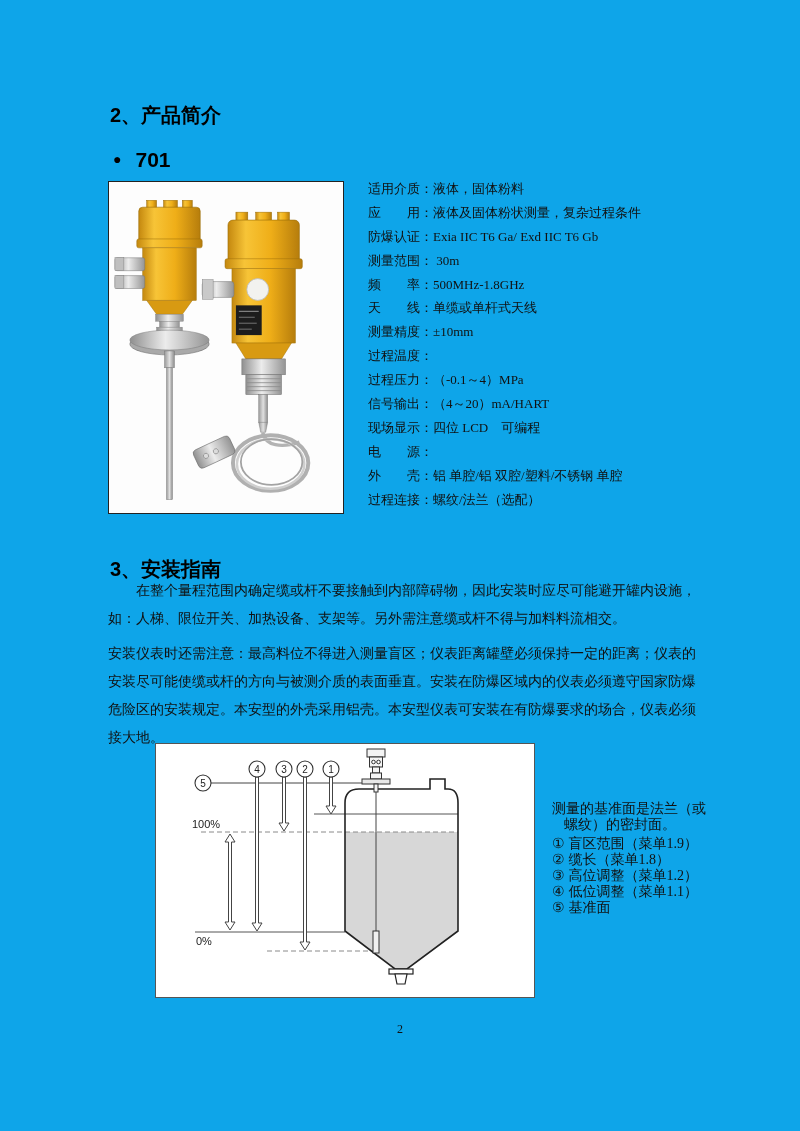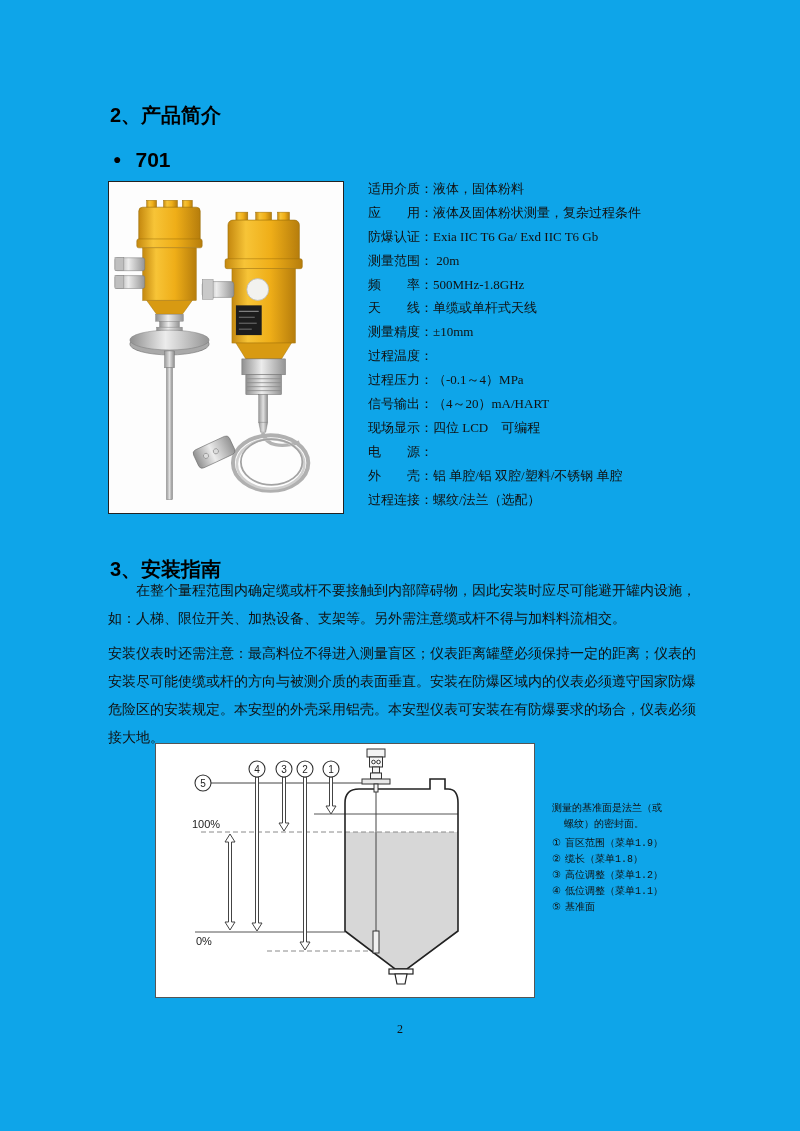--- a/index.html
+++ b/index.html
@@ -42,21 +42,21 @@
     font-size:14px; line-height:28px; text-align:justify; color:#111;
   }
   #para1 { top:577px; text-indent:2em; }
   #para2 { top:640px; }
   .diagram-wrap { position:absolute; left:155px; top:743px; width:380px; height:255px; }
   .diagram-wrap svg { display:block; width:100%; height:100%; }
   .dg-num { font:10px "Liberation Sans", sans-serif; fill:#222; }
   .dg-label { font:11px "Liberation Sans", sans-serif; fill:#222; }
   .notes {
     position:absolute; left:552px; top:801px; width:180px;
-    font-size:10px; line-height:16px; color:#111;font-family:Liberation Mono, monospace;
+    font-size:14px; line-height:16px; color:#111;
   }
   .notes-intro2 { padding-left:12px; }
   .notes-list { margin-top:3px; }
   .note-item { display:flex; gap:4px; line-height:16px; }
   .note-num { flex:0 0 auto; }
   .page-number {
     position:absolute; left:0; top:1022px; width:100%;
     text-align:center; font-size:12px; color:#111;
   }
 </style>
@@ -148,21 +148,21 @@
           <circle cx="108" cy="272" r="2.6" fill="#dcdcdc" stroke="#808080" stroke-width="0.6"></circle>
         </g>
       </g>
     </svg>
   </figure>
 
   <div class="specs">
     <div class="spec-row"><span class="spec-label">适用介质：</span><span class="spec-value">液体，固体粉料</span></div>
     <div class="spec-row"><span class="spec-label">应　　用：</span><span class="spec-value">液体及固体粉状测量，复杂过程条件</span></div>
     <div class="spec-row"><span class="spec-label">防爆认证：</span><span class="spec-value">Exia IIC T6 Ga/ Exd IIC T6 Gb</span></div>
-    <div class="spec-row"><span class="spec-label">测量范围：</span><span class="spec-value"> 20m</span></div>
+    <div class="spec-row"><span class="spec-label">测量范围：</span><span class="spec-value"> 30m</span></div>
     <div class="spec-row"><span class="spec-label">频　　率：</span><span class="spec-value">500MHz-1.8GHz</span></div>
     <div class="spec-row"><span class="spec-label">天　　线：</span><span class="spec-value">单缆或单杆式天线</span></div>
     <div class="spec-row"><span class="spec-label">测量精度：</span><span class="spec-value">±10mm</span></div>
     <div class="spec-row"><span class="spec-label">过程温度：</span></div>
     <div class="spec-row"><span class="spec-label">过程压力：</span><span class="spec-value">（-0.1～4）MPa</span></div>
     <div class="spec-row"><span class="spec-label">信号输出：</span><span class="spec-value">（4～20）mA/HART</span></div>
     <div class="spec-row"><span class="spec-label">现场显示：</span><span class="spec-value">四位 LCD　可编程</span></div>
     <div class="spec-row"><span class="spec-label">电　　源：</span></div>
     <div class="spec-row"><span class="spec-label">外　　壳：</span><span class="spec-value">铝 单腔/铝 双腔/塑料/不锈钢 单腔</span></div>
     <div class="spec-row"><span class="spec-label">过程连接：</span><span class="spec-value">螺纹/法兰（选配）</span></div>

